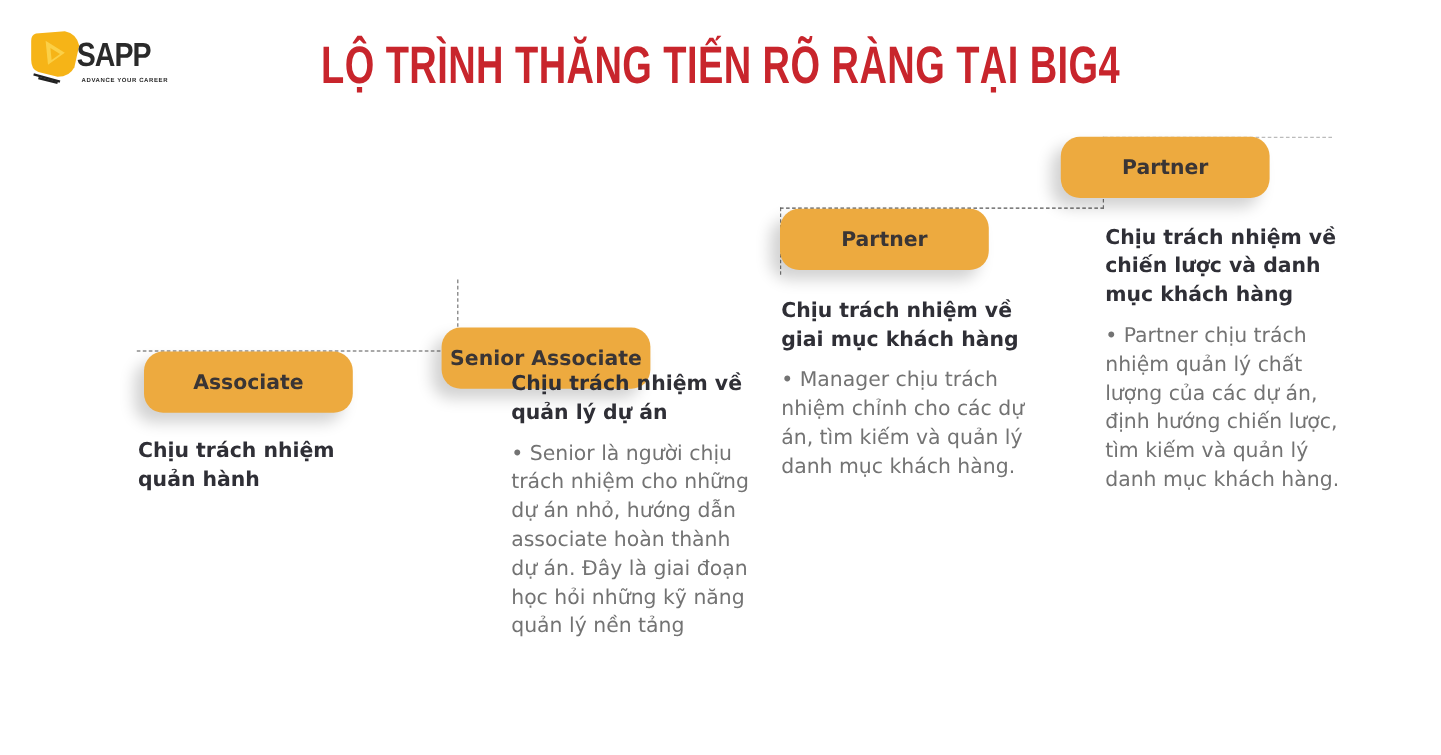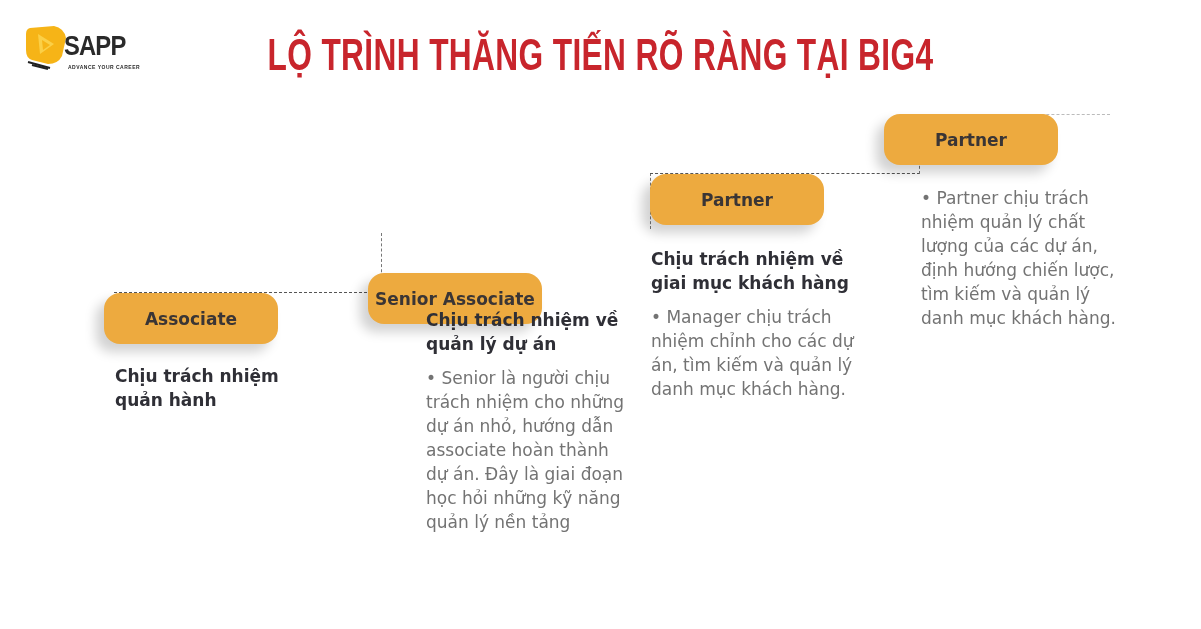--- a/index.html
+++ b/index.html
@@ -44,33 +44,34 @@
 <div class="title">LỘ TRÌNH THĂNG TIẾN RÕ RÀNG TẠI BIG4</div>
 
 <div class="dash-h" style="left:114px; top:292px; width:268px;"></div>
 <div class="dash-v" style="left:381px; top:233px; height:60px;"></div>
 
 <div class="dash-v" style="left:650px; top:173px; height:56px;"></div>
 <div class="dash-h" style="left:650px; top:173px; width:270px;"></div>
 <div class="dash-v" style="left:919px; top:114px; height:60px;"></div>
 <div class="dash-h" style="left:920px; top:114px; width:190px; border-top-color:#bbb;"></div>
 
-<div class="pill" style="left:104px; top:293px;">Associate</div>
+<div class="pill" style="left:120px; top:293px;">Associate</div>
 <div class="block" style="left:115px; top:364px; width:190px;">
   <div class="heading">Chịu trách nhiệm quản hành</div>
 </div>
 
 <div class="pill" style="left:368px; top:233px;margin-top:40px;">Senior Associate</div>
 <div class="block" style="left:382px; top:308px; width:205px;margin-left:44px;">
   <div class="heading">Chịu trách nhiệm về quản lý dự án</div>
   <div class="desc">• Senior là người chịu trách nhiệm cho những dự án nhỏ, hướng dẫn associate hoàn thành dự án. Đây là giai đoạn học hỏi những kỹ năng quản lý nền tảng</div>
 </div>
 
 <div class="pill" style="left:650px; top:174px;">Partner</div>
 <div class="block" style="left:651px; top:247px; width:205px;">
   <div class="heading">Chịu trách nhiệm về giai mục khách hàng</div>
   <div class="desc">• Manager chịu trách nhiệm chỉnh cho các dự án, tìm kiếm và quản lý danh mục khách hàng.</div>
 </div>
 
 <div class="pill" style="left:884px; top:114px;">Partner</div>
 <div class="block" style="left:921px; top:186px; width:195px;">
+  <div class="heading">Chịu trách nhiệm về chiến lược và danh mục khách hàng</div>
   <div class="desc">• Partner chịu trách nhiệm quản lý chất lượng của các dự án, định hướng chiến lược, tìm kiếm và quản lý danh mục khách hàng.</div>
 </div>
 
 </body></html>

